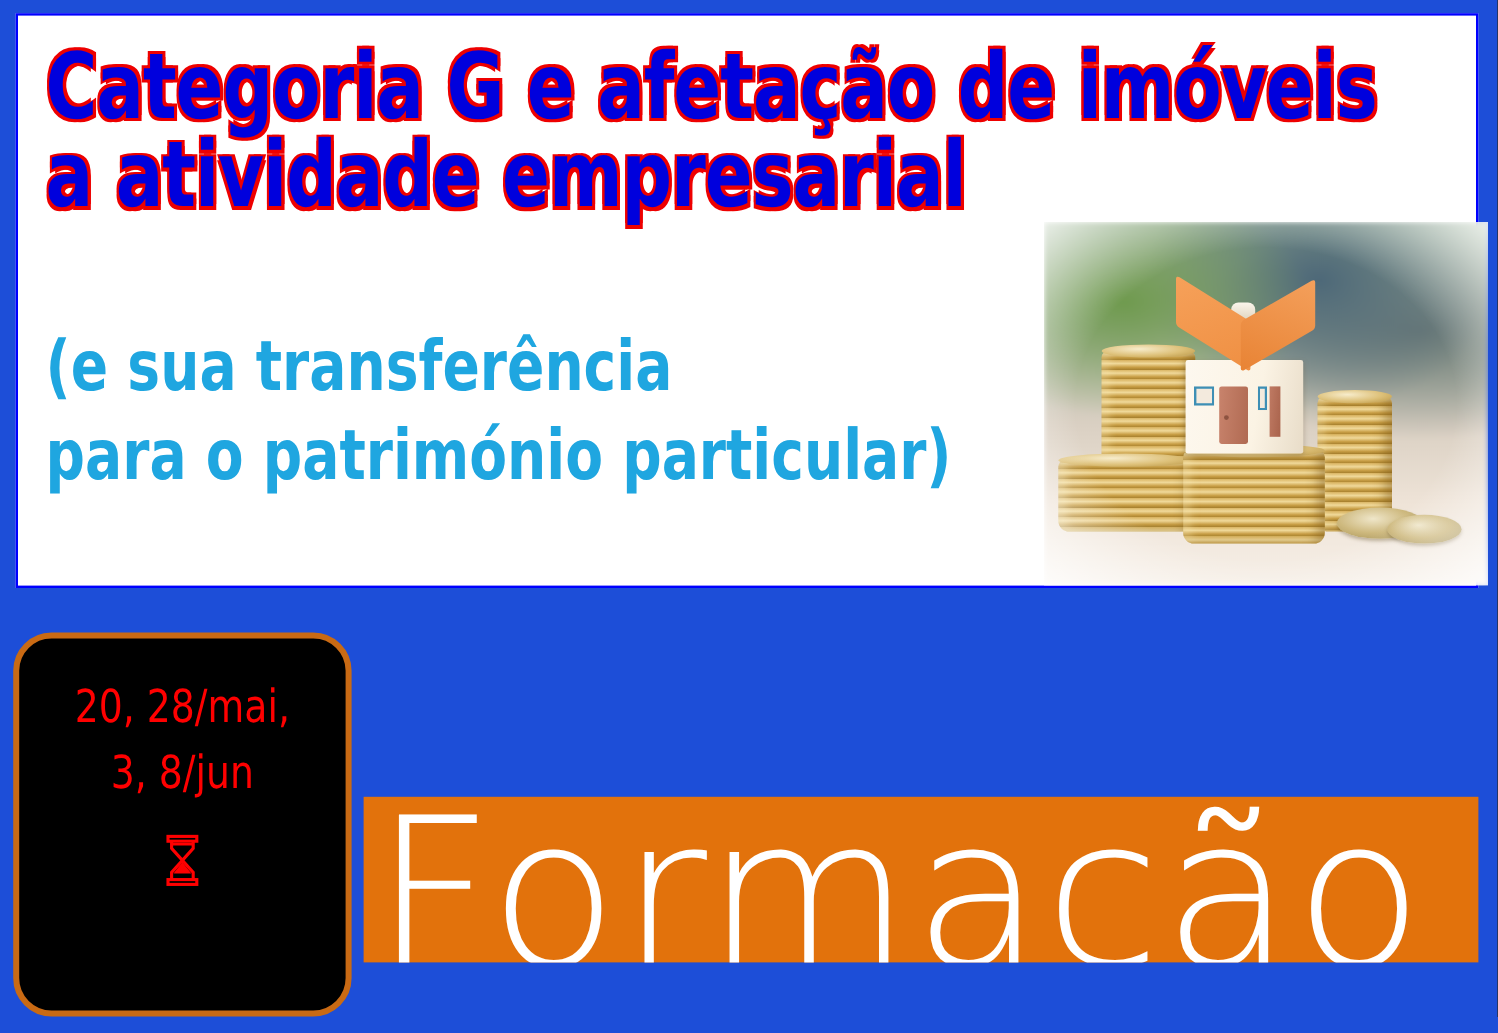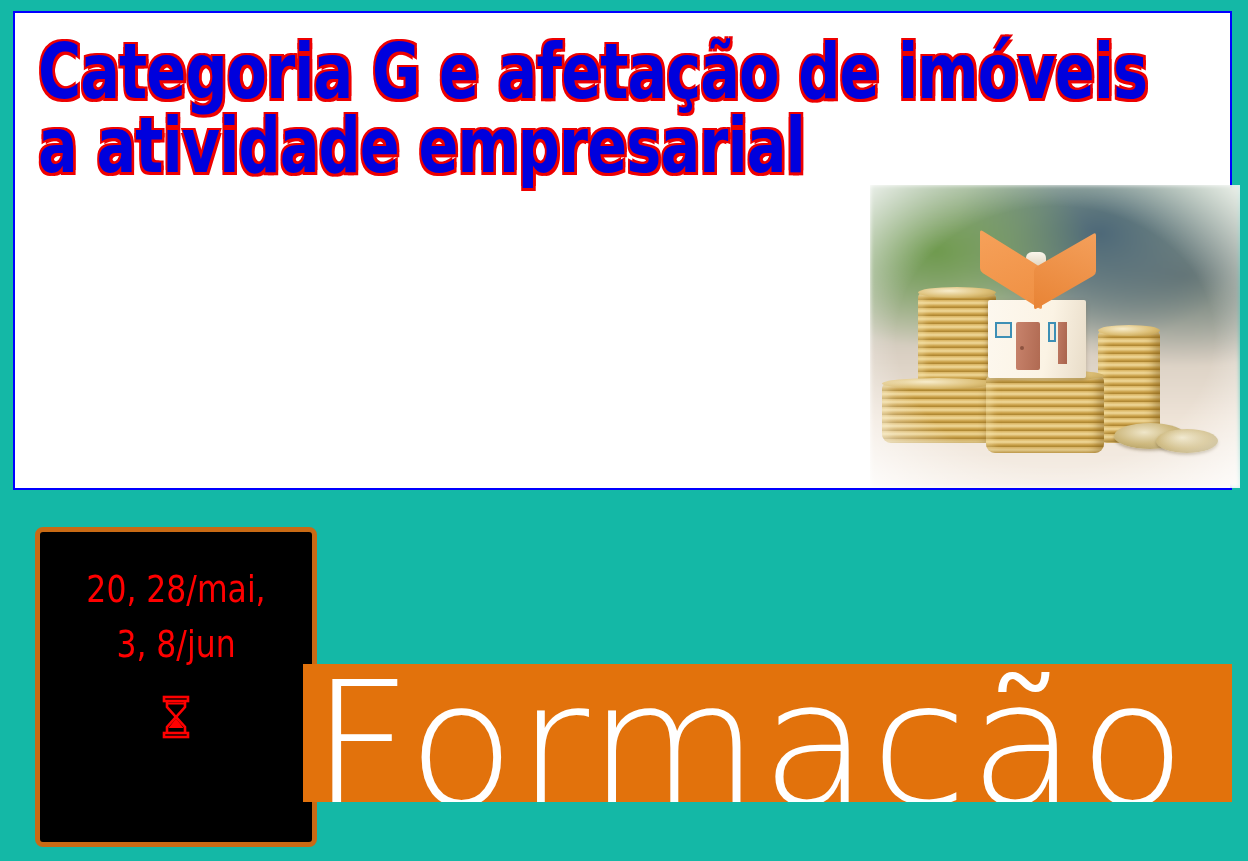--- a/index.html
+++ b/index.html
@@ -11,21 +11,21 @@
     width: 1248px;
     height: 861px;
     overflow: hidden;
     font-family: "Liberation Sans", sans-serif;
   }
 
   #poster {
     position: relative;
     width: 1248px;
     height: 861px;
-    background: #14b8a6;
+    background: #1d4ed8;
   }
 
   
   #hero-panel {
     position: absolute;
     left: 13px;
     top: 11px;
     width: 1219px;
     height: 479px;
     background: #ffffff;
@@ -206,23 +206,22 @@
 
   
   #date-card {
     position: absolute;
     left: 11px;
     top: 527px;
     width: 282px;
     height: 320px;
     background: #000000;
     border: 5px solid #c96a14;
-    border-radius: 8px;
+    border-radius: 32px;
     box-sizing: border-box;
-    margin-left: 24px;
   }
   #date-text {
     position: absolute;
     left: 0;
     top: 30px;
     width: 100%;
     text-align: center;
     color: #ff0000;
     font-family: "DejaVu Sans Condensed", "Liberation Sans Narrow", "Liberation Sans", sans-serif;
     font-size: 38px;
@@ -272,20 +271,24 @@
 
 <div id="poster">
 
   <div id="hero-panel">
 
     <div id="title-block">
       <div class="title-line">Categoria G e afetação de imóveis</div>
       <div class="title-line">a atividade empresarial</div>
     </div>
 
+    <div id="subtitle-block">
+      <div class="subtitle-line">(e sua transferência</div>
+      <div class="subtitle-line">para o património particular)</div>
+    </div>
 
     <div id="hero-photo">
       <div id="photo-bg"></div>
 
       <div class="coin-stack" id="stack-left-tall"></div>
       <div class="coin-stack" id="stack-right"></div>
       <div class="coin-stack" id="stack-left-low"></div>
 
       <div id="house">
         <div id="house-chimney"></div>

